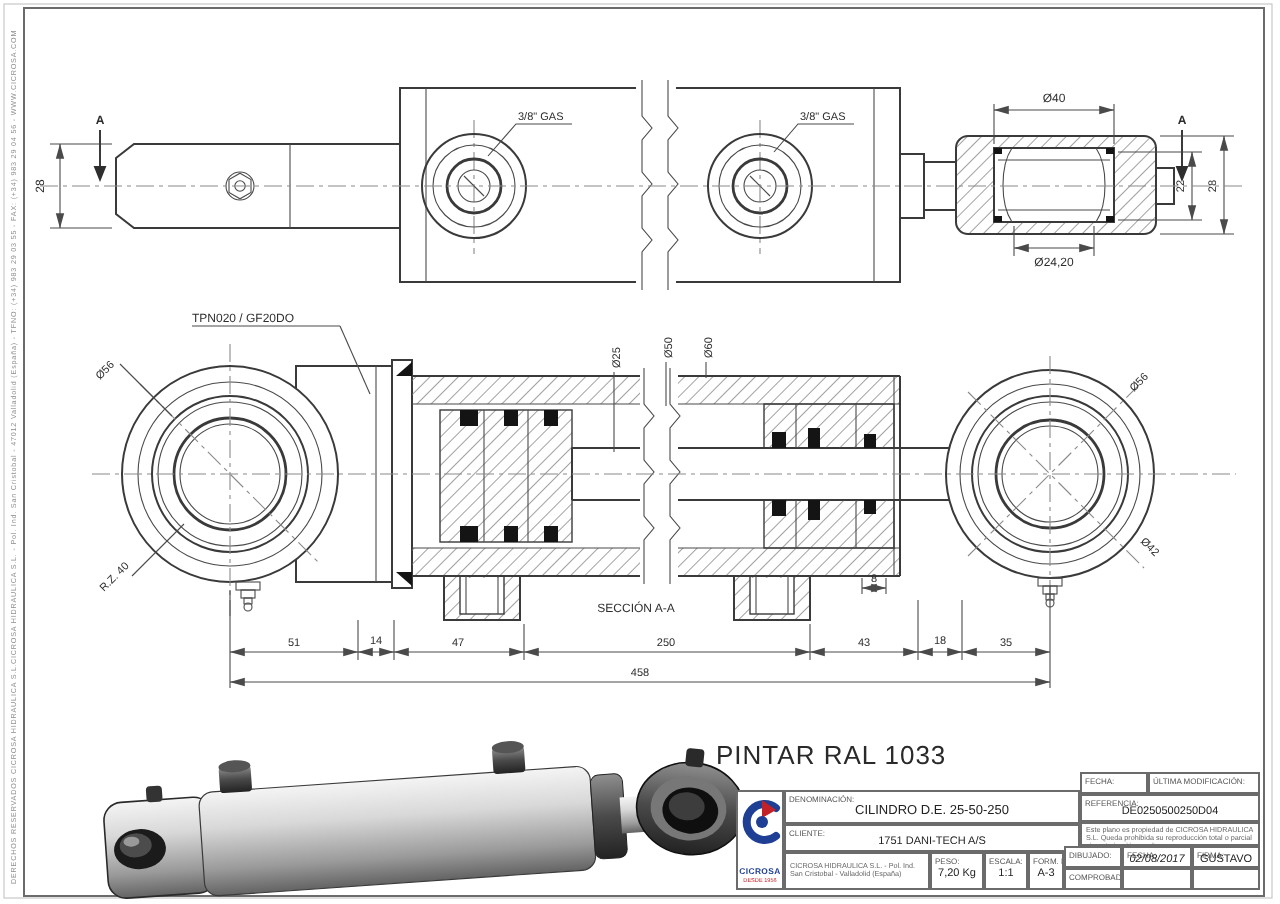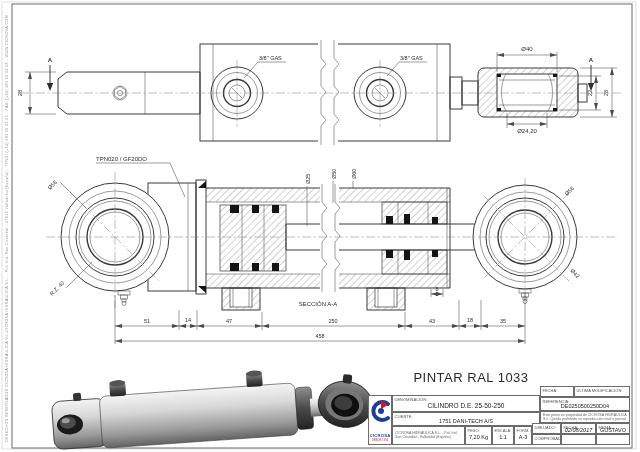--- a/index.html
+++ b/index.html
@@ -10,21 +10,21 @@
   .tn{fill:none;stroke:#4a4a4a;stroke-width:.55;}
   .cl{fill:none;stroke:#8a8a8a;stroke-width:.55;stroke-dasharray:9 2.5 2 2.5;}
   .dim{fill:none;stroke:#4a4a4a;stroke-width:.55;}
   .dt{font-size:6px;}
   .ds{font-size:5.5px;}
   .tc{text-anchor:middle;}
   .seal{fill:#141414;stroke:none;}
   .wh{fill:#ffffff;stroke:none;}
   .mtx{font-size:3.6px;fill:#8f8f8f;letter-spacing:.4px;}
   
-  .pintar{position:absolute;left:378px;top:370px;width:186px;text-align:center;
+  .pintar{position:absolute;left:358px;top:370px;width:186px;text-align:left;
           font-size:13px;letter-spacing:.5px;color:#2a2a2a;}
   .titleblock{position:absolute;left:368px;top:386px;width:262px;height:59px;color:#222;}
   .cell{position:absolute;border:.5px solid #6b6b6b;box-sizing:border-box;overflow:hidden;background:#fff;}
   .lbl{position:absolute;top:.5px;left:1.5px;font-size:4px;color:#555;white-space:nowrap;}
   .val{position:absolute;inset:0;display:flex;align-items:center;justify-content:center;
        font-size:6.5px;white-space:nowrap;}
   .val.sm{font-size:5.5px;}
   .val.pad{padding-top:3px;}
   .tiny{position:absolute;inset:0;padding:5px 2px 1px 2px;font-size:3.6px;line-height:4.2px;color:#666;}
   .logotext{position:absolute;left:0;right:0;bottom:6px;text-align:center;font-size:4.2px;

